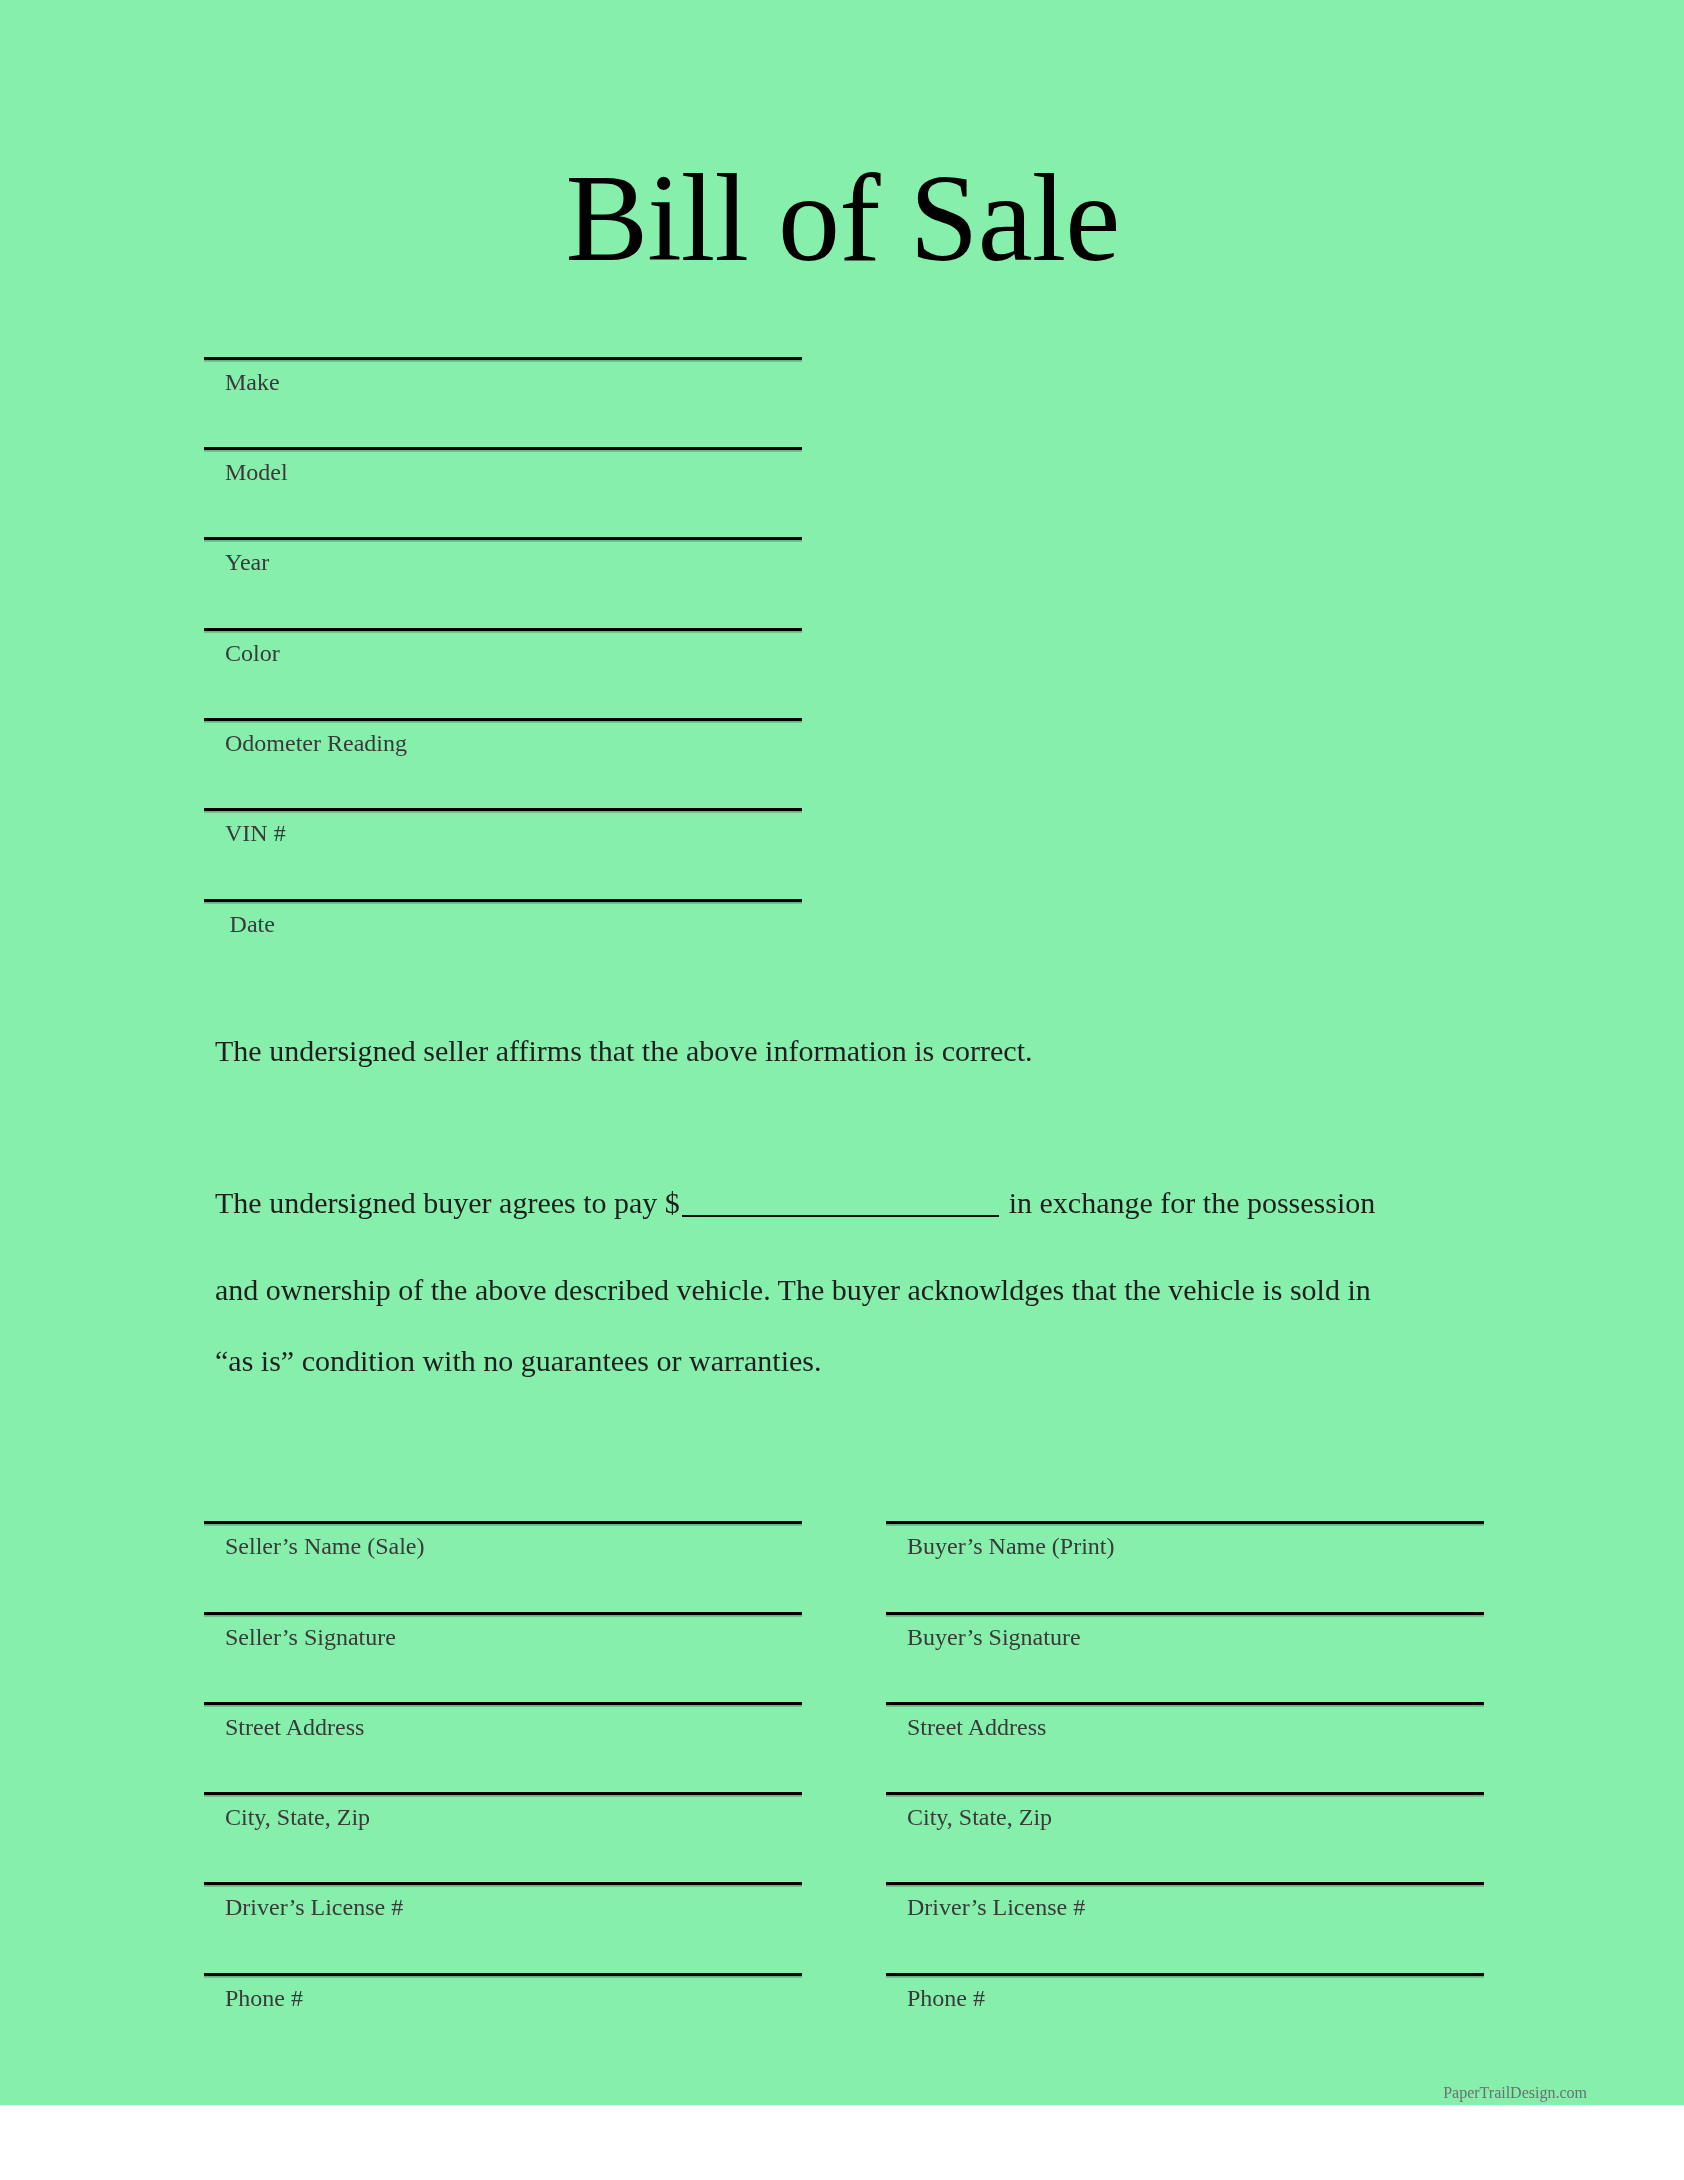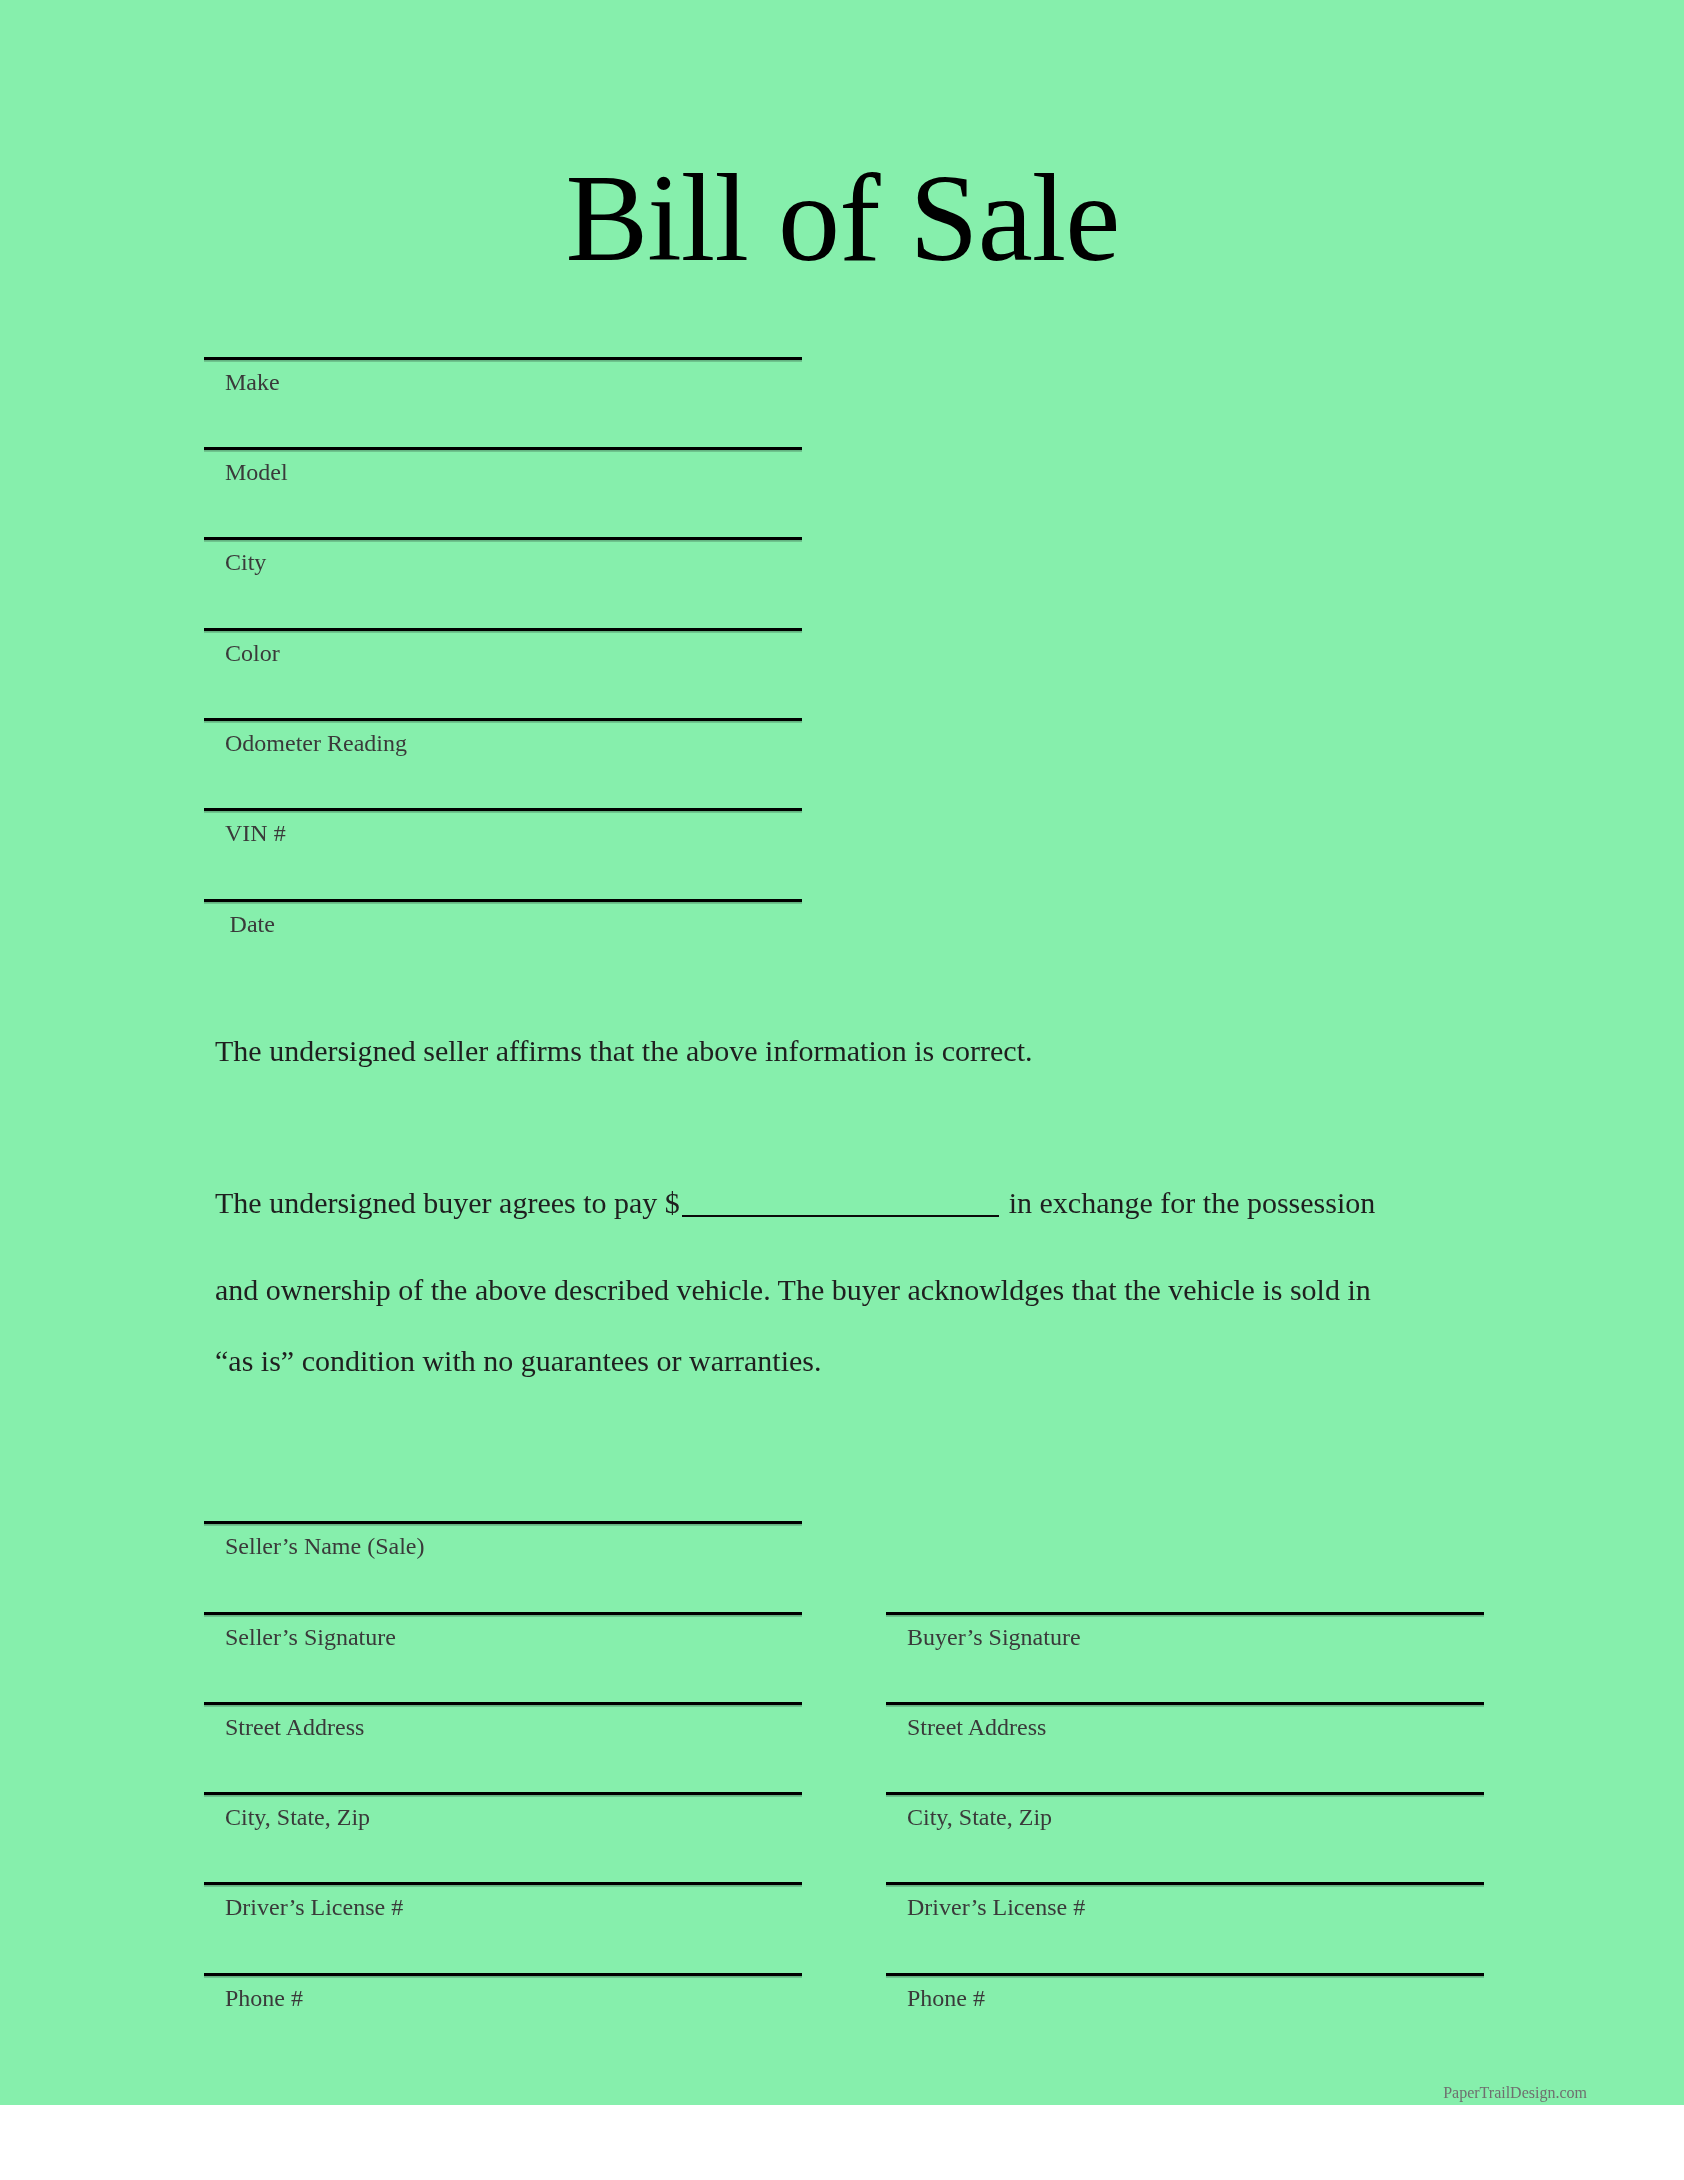--- a/index.html
+++ b/index.html
@@ -91,21 +91,21 @@
   <div class="field" style="top:357px">
     <div class="write-line"></div>
     <div class="field-label">Make</div>
   </div>
   <div class="field" style="top:447px">
     <div class="write-line"></div>
     <div class="field-label">Model</div>
   </div>
   <div class="field" style="top:537px">
     <div class="write-line"></div>
-    <div class="field-label">City</div>
+    <div class="field-label">Year</div>
   </div>
   <div class="field" style="top:628px">
     <div class="write-line"></div>
     <div class="field-label">Color</div>
   </div>
   <div class="field" style="top:718px">
     <div class="write-line"></div>
     <div class="field-label">Odometer Reading</div>
   </div>
   <div class="field" style="top:808px">
@@ -143,20 +143,24 @@
   </div>
   <div class="field" style="top:1882px">
     <div class="write-line"></div>
     <div class="field-label">Driver’s License #</div>
   </div>
   <div class="field" style="top:1973px">
     <div class="write-line"></div>
     <div class="field-label">Phone #</div>
   </div>
 
+  <div class="field col-right" style="top:1521px">
+    <div class="write-line"></div>
+    <div class="field-label">Buyer’s Name (Print)</div>
+  </div>
   <div class="field col-right" style="top:1612px">
     <div class="write-line"></div>
     <div class="field-label">Buyer’s Signature</div>
   </div>
   <div class="field col-right" style="top:1702px">
     <div class="write-line"></div>
     <div class="field-label">Street Address</div>
   </div>
   <div class="field col-right" style="top:1792px">
     <div class="write-line"></div>

